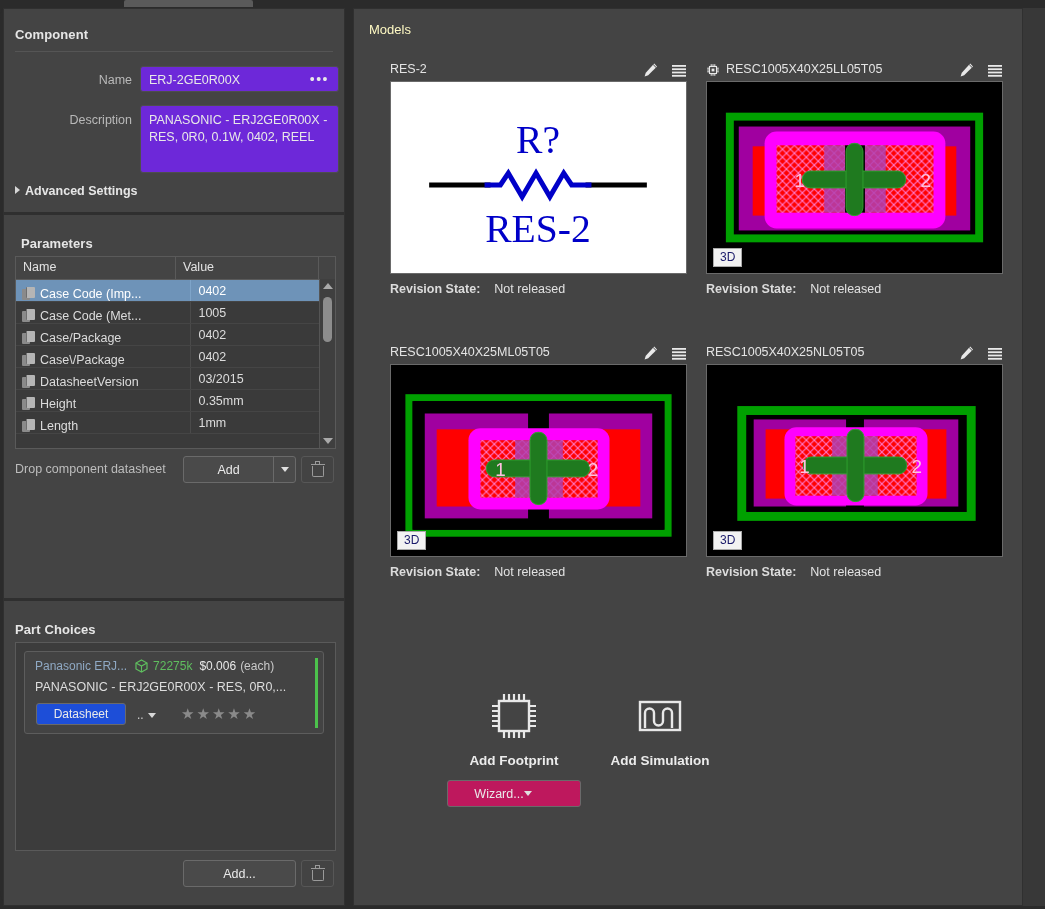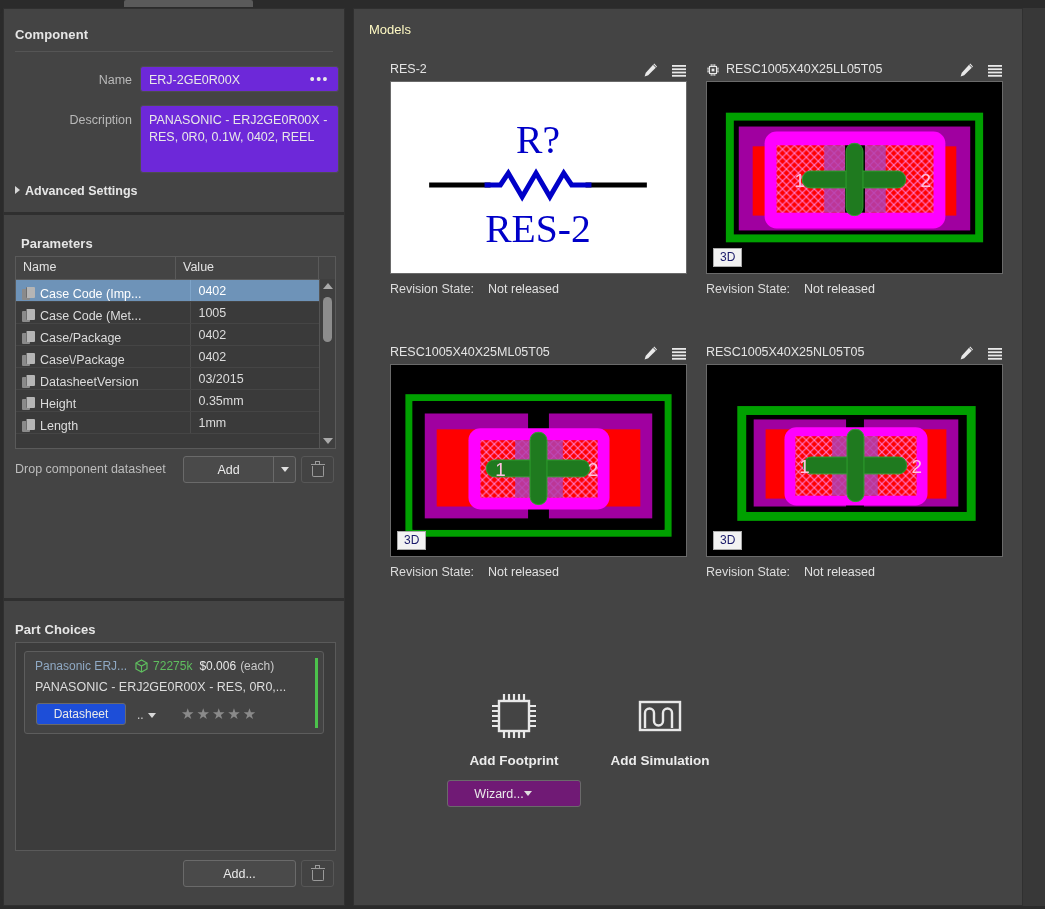--- a/index.html
+++ b/index.html
@@ -125,34 +125,34 @@
   .model{position:absolute;width:297px;}
   .model .mtitle{position:absolute;left:0;top:0;font-size:12.5px;color:#e4e4e4;
     white-space:nowrap;overflow:hidden;}
   .model .chip{position:absolute;left:0;top:1px;}
   .model .tools{position:absolute;right:0;top:0;display:flex;gap:12px;align-items:center;}
   .pencil,.burger{width:16px;height:16px;display:block;}
   .preview{position:absolute;left:0;top:19px;width:297px;height:193px;background:#000;
     border:1px solid #6a6a6a;box-sizing:border-box;overflow:hidden;}
   .preview.schem{background:#fff;}
   .rev{position:absolute;left:0;top:220px;font-size:12.5px;color:#dcdcdc;}
-  .rev b{font-weight:normal;color:#dcdcdc;}
+  .rev b{font-weight:bold;color:#dcdcdc;}
   .rev span{margin-left:14px;color:#e2e2e2;}
   .badge3d{position:absolute;left:6px;bottom:6px;background:#f2f2f2;color:#1a1a6a;
     font-size:12px;padding:1px 6px 2px;border:1px solid #aaa;}
 
   
   .fp{position:absolute;left:0;top:0;width:100%;height:100%;}
 
   
   .addblk{position:absolute;text-align:center;}
   .addblk .ic{display:flex;justify-content:center;align-items:center;height:58px;}
   .addblk .lbl{font-size:13.5px;font-weight:bold;color:#ececec;margin-top:8px;}
   .addblk .bwrap{margin-top:12px;display:flex;justify-content:center;}
-  .btn2{position:relative;background:#701a75;border:1px solid #6a6a6a;border-radius:3px;
+  .btn2{position:relative;background:#be185d;border:1px solid #6a6a6a;border-radius:3px;
     color:#eaeaea;font-size:12.5px;width:134px;height:27px;display:flex;align-items:center;
     justify-content:center;box-sizing:border-box;padding-right:22px;}
 </style>
 </head>
 <body>
 
 <div id="app">
 
   <div class="tabstrip">
     <div class="tabfrag"></div>

